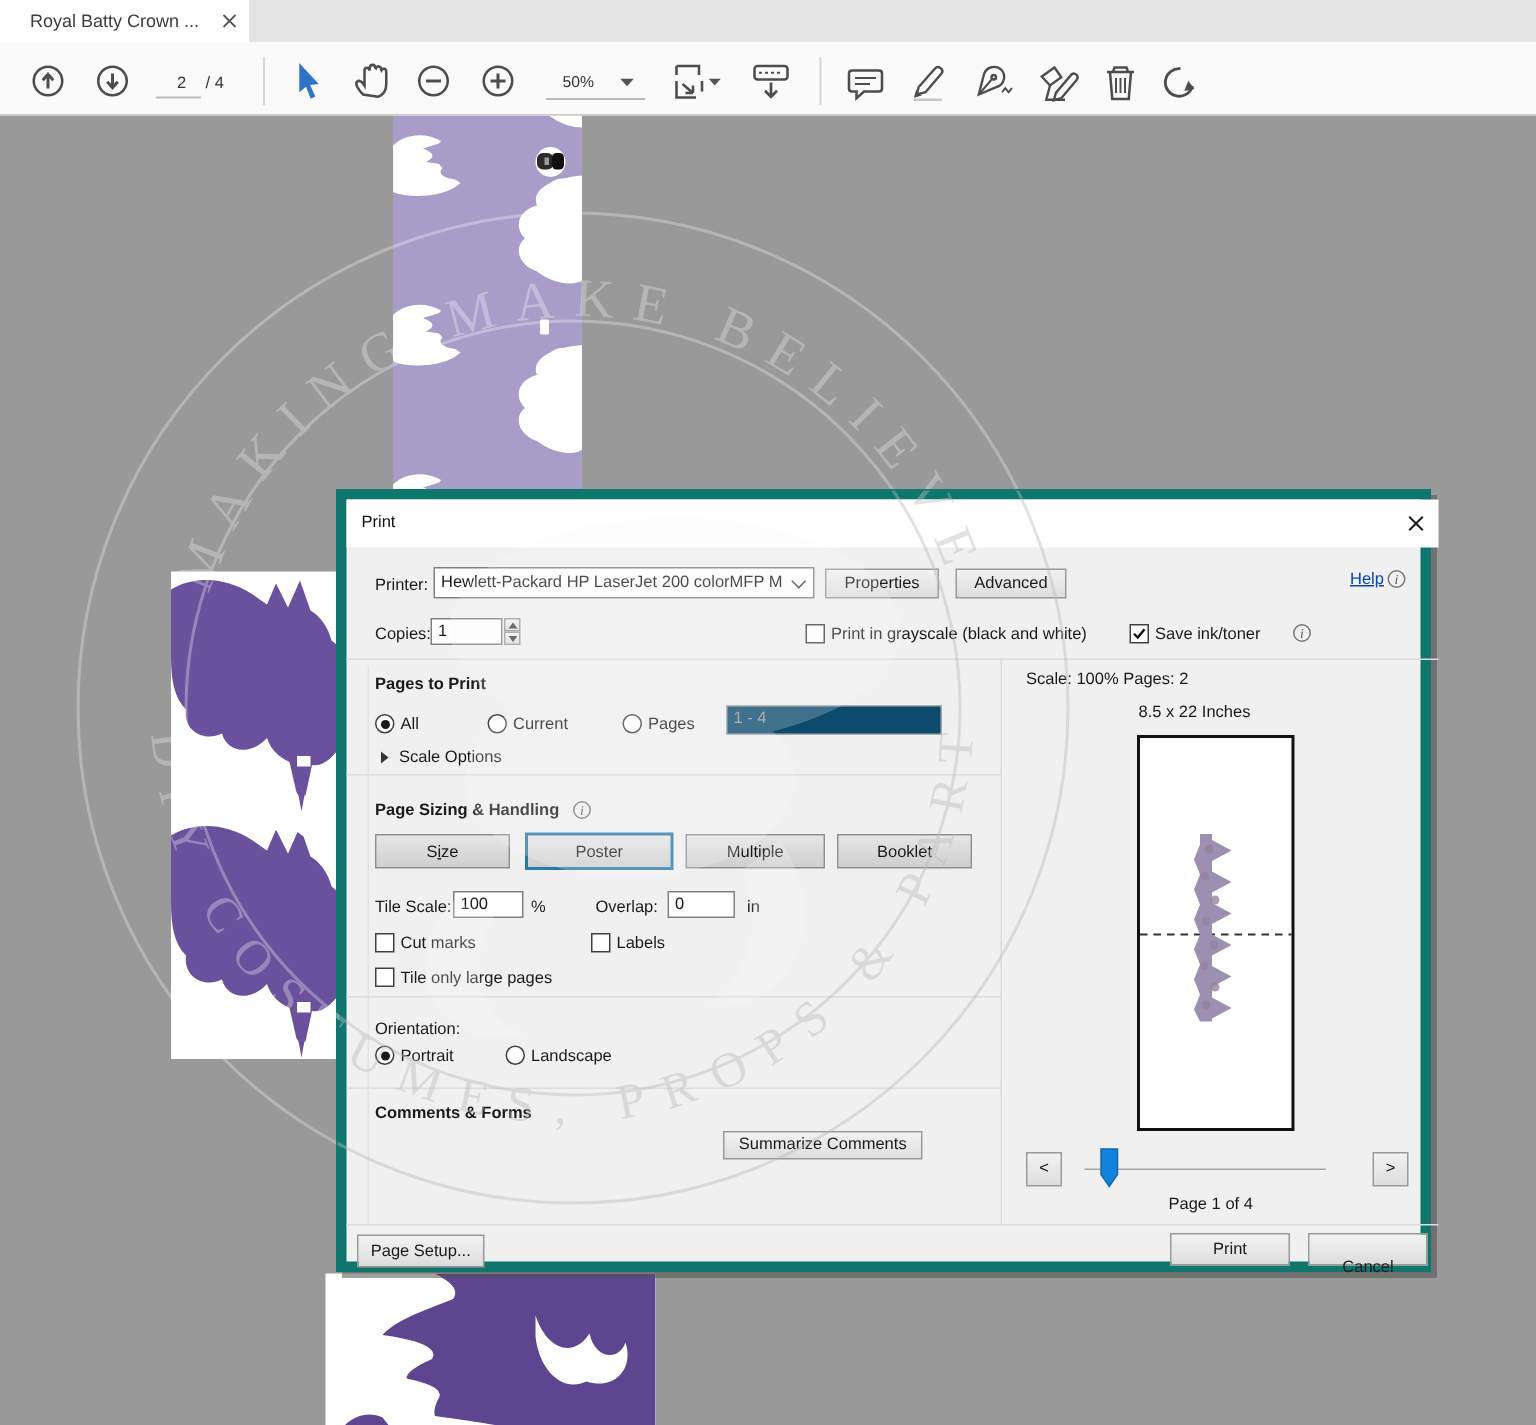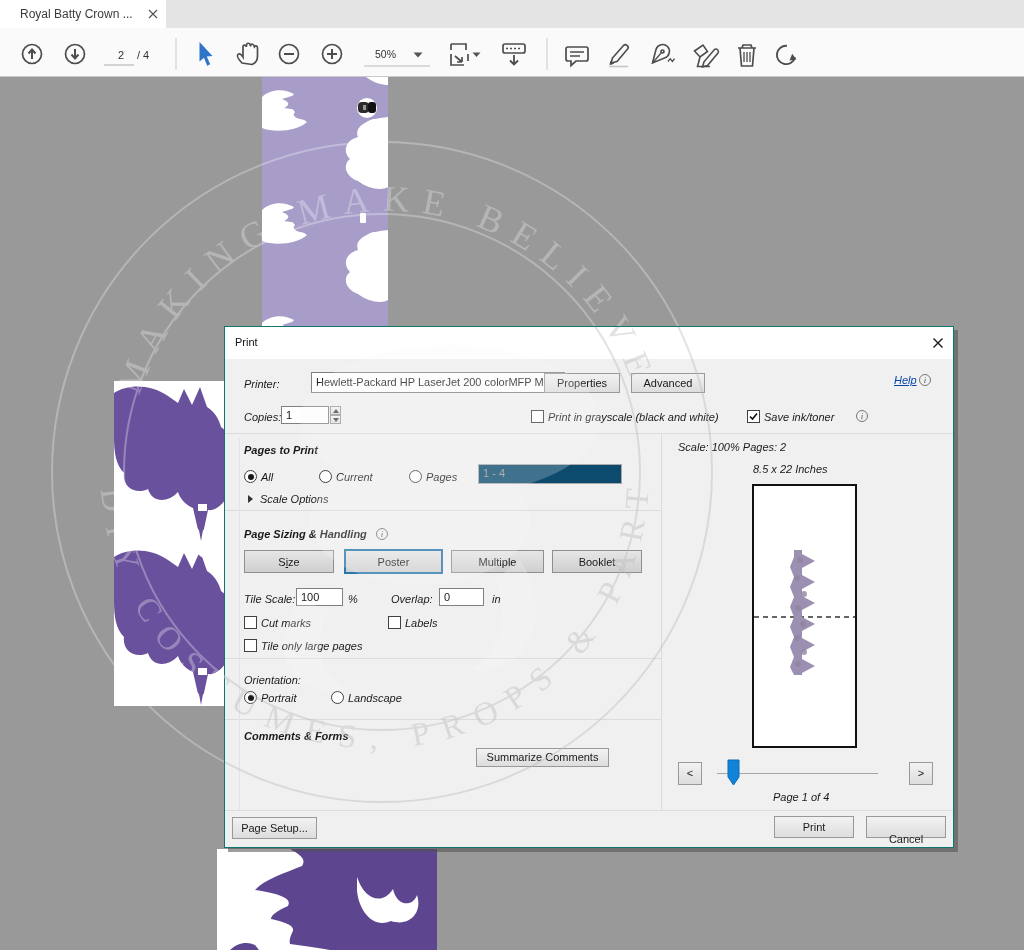--- a/index.html
+++ b/index.html
@@ -8,27 +8,27 @@
 .abs { position:absolute; }
 #tabbar { left:0; top:0; width:1024px; height:28px; background:#e4e4e4; }
 #tab { left:0; top:0; width:166px; height:28px; background:#ffffff; color:#3c3c3c; font-size:12px; line-height:28px; padding-left:20px; }
 #toolbar { left:0; top:28px; width:1024px; height:49px; background:#fafafa; border-bottom:1px solid #c9c9c9; }
 #canvas { left:0; top:77px; width:1024px; height:873px; background:#999999; }
 
 #page1 { left:262px; top:77px; width:126px; height:250px; background:#fff; }
 #page2 { left:114px; top:381px; width:112px; height:325px; background:#fff; }
 #page3 { left:217px; top:849px; width:220px; height:101px; background:#fff; }
 
-#dlg { left:224px; top:326px; width:730px; height:522px; background:#f0f0f0; border:1px solid #0f766e; box-shadow:4px 4px 0px rgba(80,80,80,0.55); font-size:11px; color:#1a1a1a; }
+#dlg { left:224px; top:326px; width:730px; height:522px; background:#f0f0f0; border:7px solid #0f766e; box-shadow:4px 4px 0px rgba(80,80,80,0.55); font-size:11px; color:#1a1a1a; }
 #dlgtitle { left:0; top:0; width:728px; height:32px; background:#ffffff; }
 #dlgtitle span { position:absolute; left:10px; top:9px; font-size:11px; color:#111; }
-.lbl { position:absolute; white-space:nowrap;font-style:italic; }
+.lbl { position:absolute; white-space:nowrap; }
 .bold { font-weight:bold; }
 .btn { position:absolute; background:linear-gradient(#f2f2f2,#dddddd); border:1px solid #999999; text-align:center; color:#1a1a1a; }
-.combo { position:absolute; background:#fff; border:1px solid #808080; overflow:hidden; white-space:nowrap;margin-left:28px; }
+.combo { position:absolute; background:#fff; border:1px solid #808080; overflow:hidden; white-space:nowrap; }
 .combo .tx { position:absolute; left:4px; top:3px; }
 .chev { position:absolute; width:7px; height:7px; border-right:1.5px solid #444; border-bottom:1.5px solid #444; transform:rotate(45deg); }
 .field { position:absolute; background:#fff; border:1px solid #808080; padding:2px 0 0 4px; }
 .cb { position:absolute; width:13px; height:13px; background:#fff; border:1px solid #404040; }
 .rad { position:absolute; width:13px; height:13px; background:#fff; border:1px solid #404040; border-radius:50%; }
 .rad.sel:after { content:""; position:absolute; left:2.5px; top:2.5px; width:6px; height:6px; background:#1a1a1a; border-radius:50%; }
 .sep { position:absolute; height:1px; background:#dcdcdc; }
 .info { position:absolute; width:12px; height:12px; border:1px solid #777; border-radius:50%; color:#555; font-size:9px; text-align:center; line-height:11px; font-style:italic; font-family:"Liberation Serif",serif; }
 .sizebtn { position:absolute; background:linear-gradient(#e6e6e6,#cfcfcf); border:1px solid #8f8f8f; text-align:center; padding-top:5px; height:23px; }
 </style>

